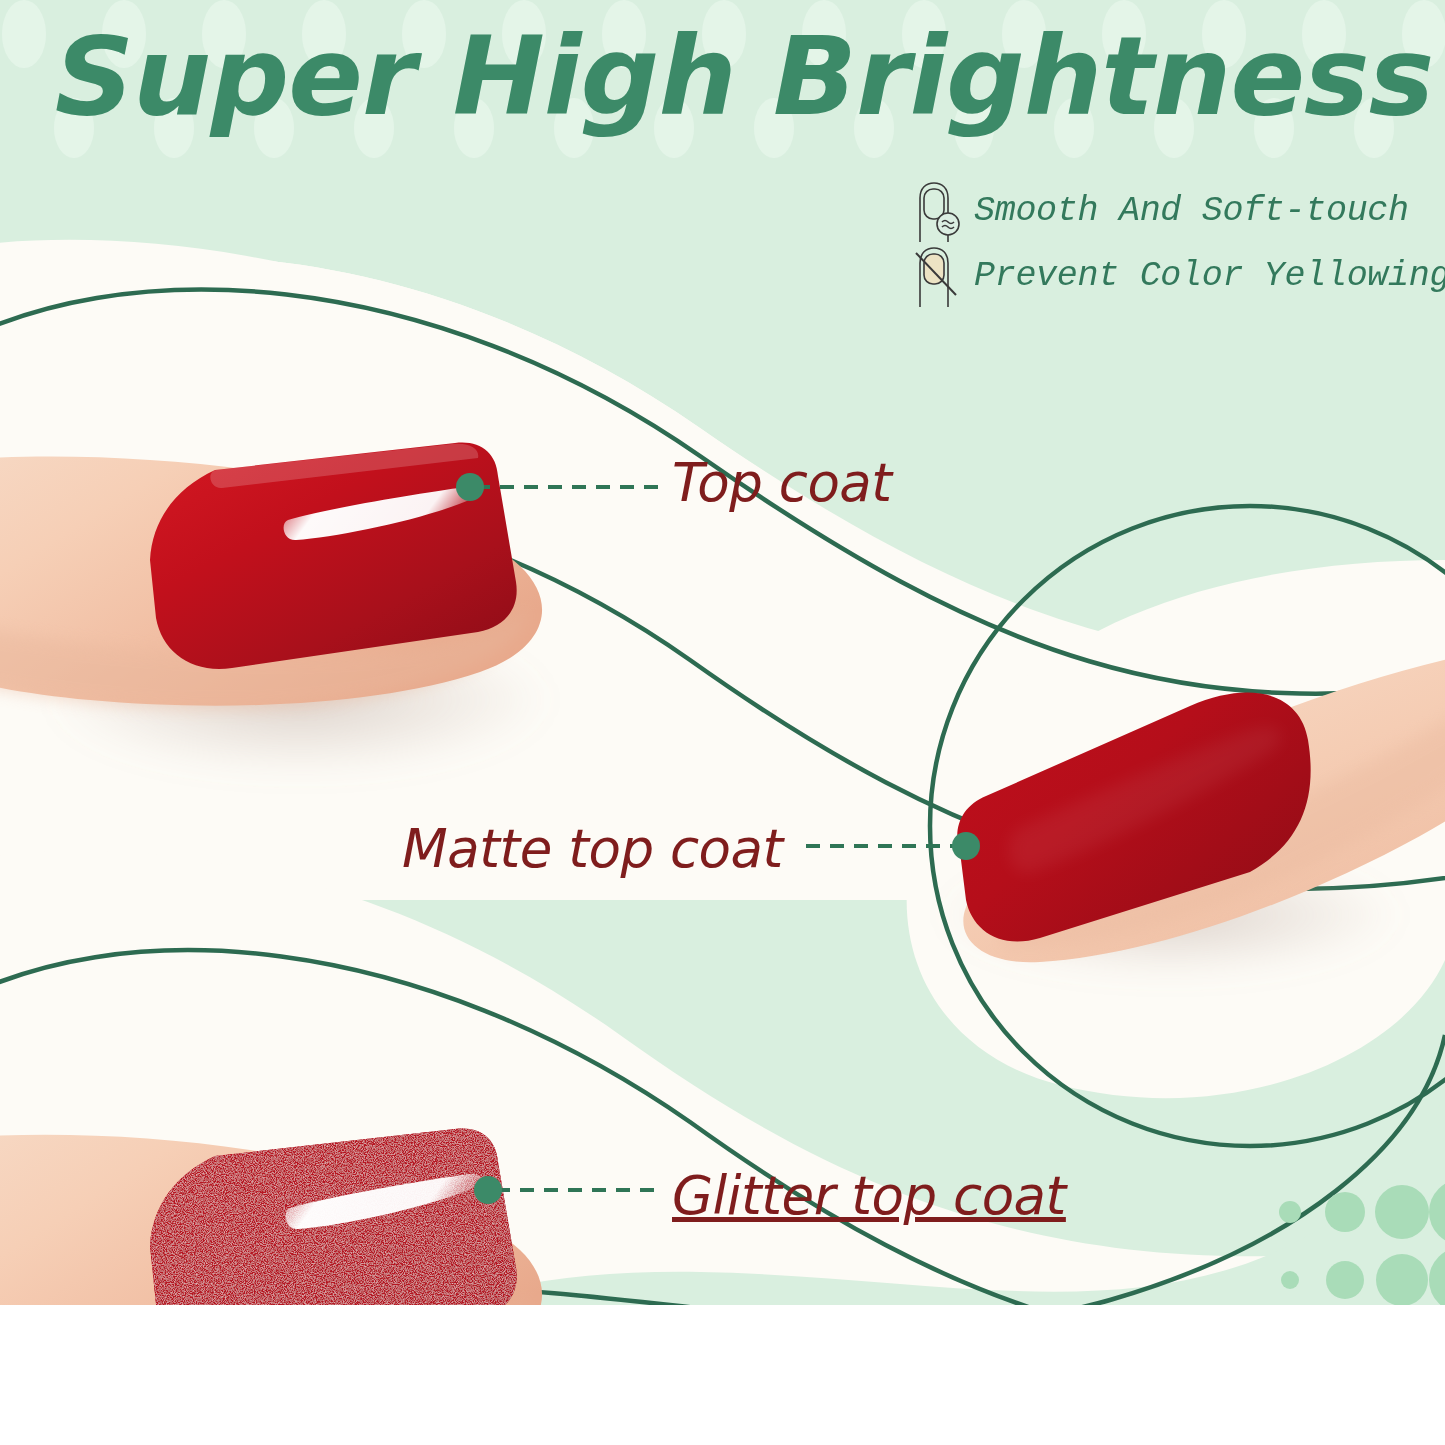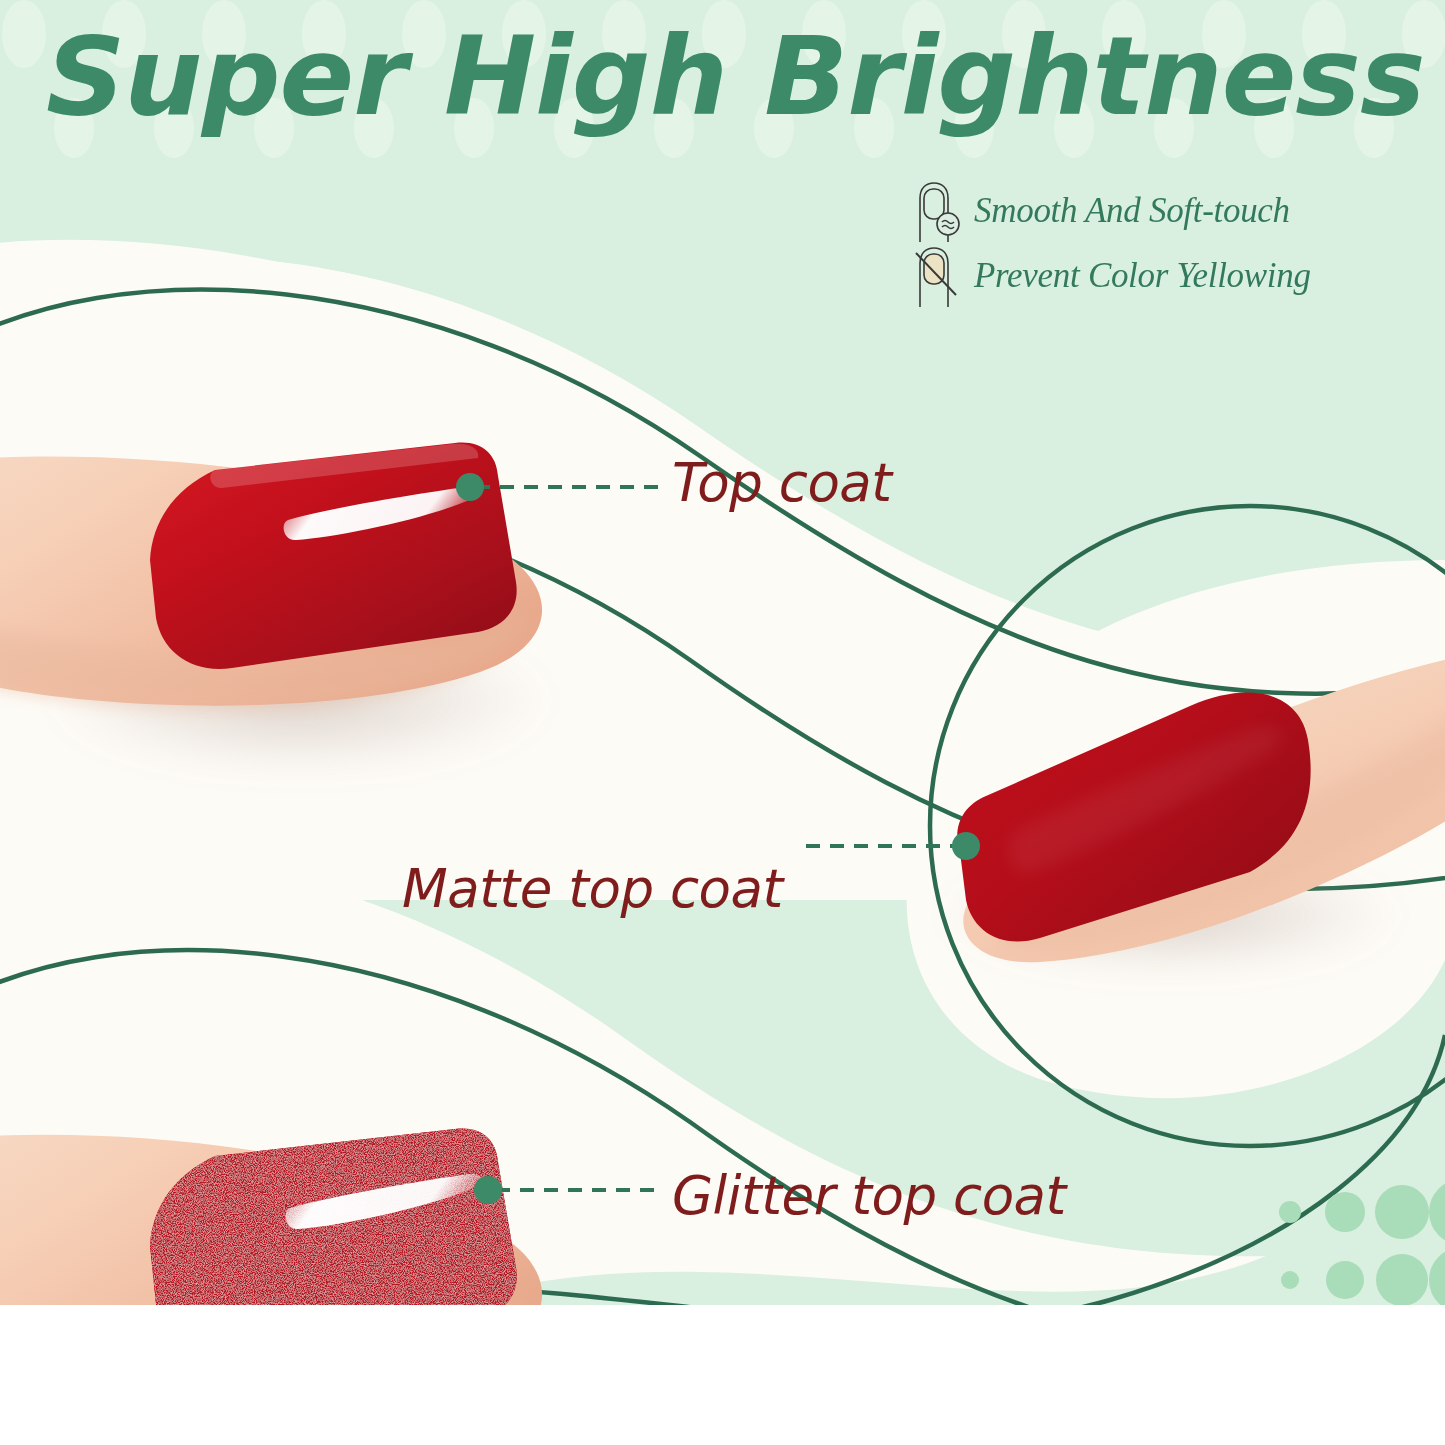--- a/index.html
+++ b/index.html
@@ -7,20 +7,21 @@
     padding: 0;
     background: #ffffff;
   }
   #poster {
     position: relative;
     width: 1445px;
     height: 1305px;
     overflow: hidden;
     font-family: "DejaVu Sans", sans-serif;
     background: #d9efdf;
+    text-align: right;
   }
   #bg-svg {
     position: absolute;
     inset: 0;
     width: 1445px;
     height: 1445px;
   }
 
   
   .title {
@@ -52,41 +53,41 @@
     align-items: center;
     height: 65px;
   }
   .feature-icon {
     width: 50px;
     height: 62px;
     flex: 0 0 50px;
     margin-right: 12px;
   }
   .feature-label {
-    font-family: Liberation Serif, serif;
+    font-family: Liberation Mono, monospace;
     font-size: 35px;
     font-style: italic;
     color: #33795c;
     white-space: nowrap;
     letter-spacing: -0.3px;
   }
 
   
   .callout {
     position: absolute;
     font-family: "DejaVu Sans", sans-serif;
     font-style: italic;
     font-size: 53px;
     color: #7f1d1d;
     white-space: nowrap;
     letter-spacing: -0.5px;
   }
   #callout-top   { left: 672px; top: 452px; }
-  #callout-matte { left: 402px; top: 818px; margin-top: 40px; }
-  #callout-glit  { left: 672px; top: 1165px; }
+  #callout-matte { left: 402px; top: 818px; }
+  #callout-glit  { left: 672px; top: 1165px; text-decoration: underline; }
 </style>
 </head>
 <body>
 
 <div id="poster">
 
   <svg id="bg-svg" viewBox="0 0 1445 1445">
     <defs>
 
       <linearGradient id="skinGrad1" x1="0" y1="0" x2="1" y2="0.6">

